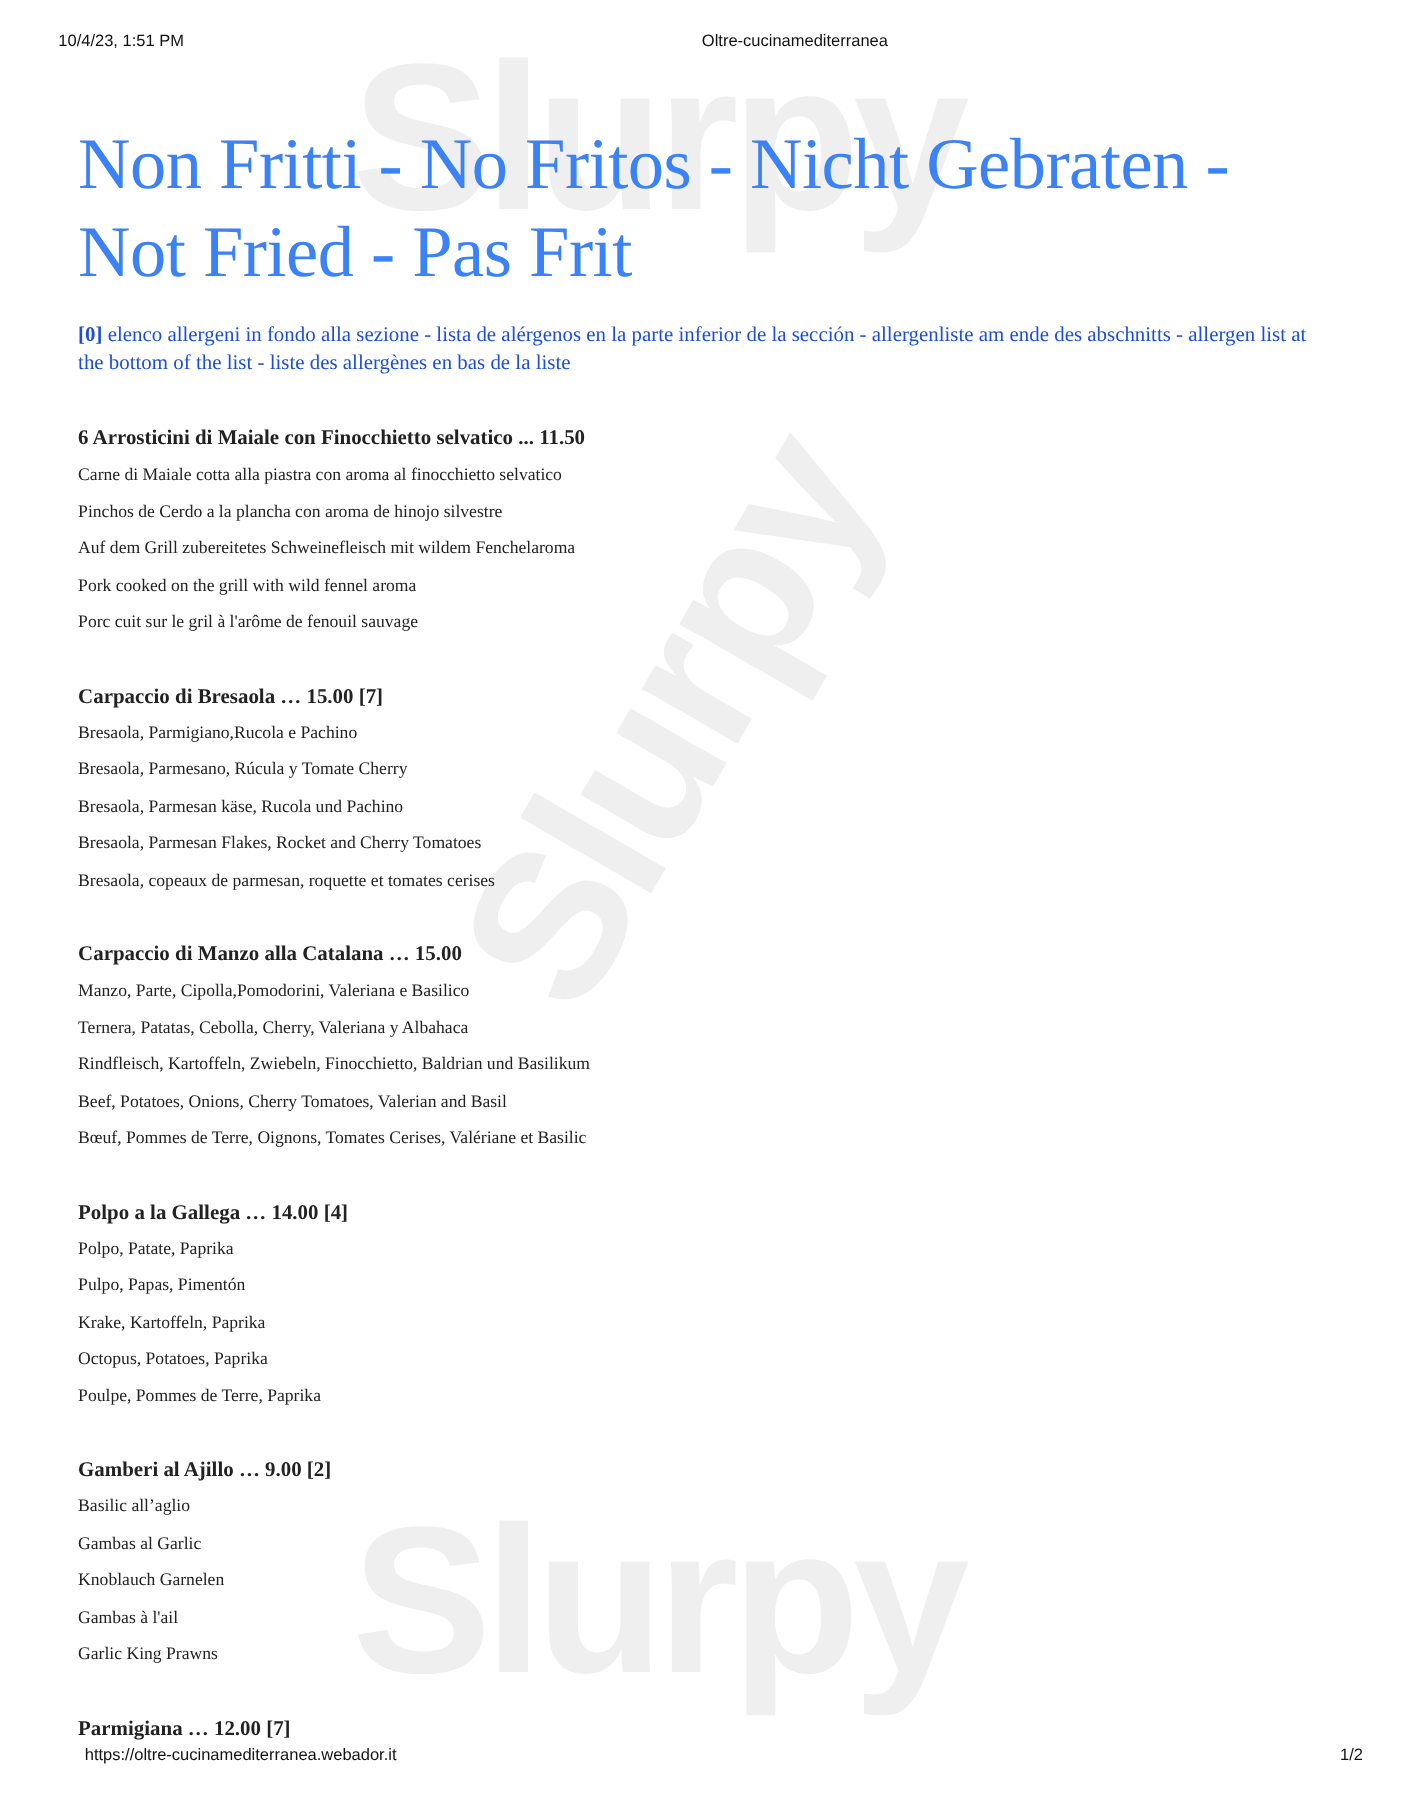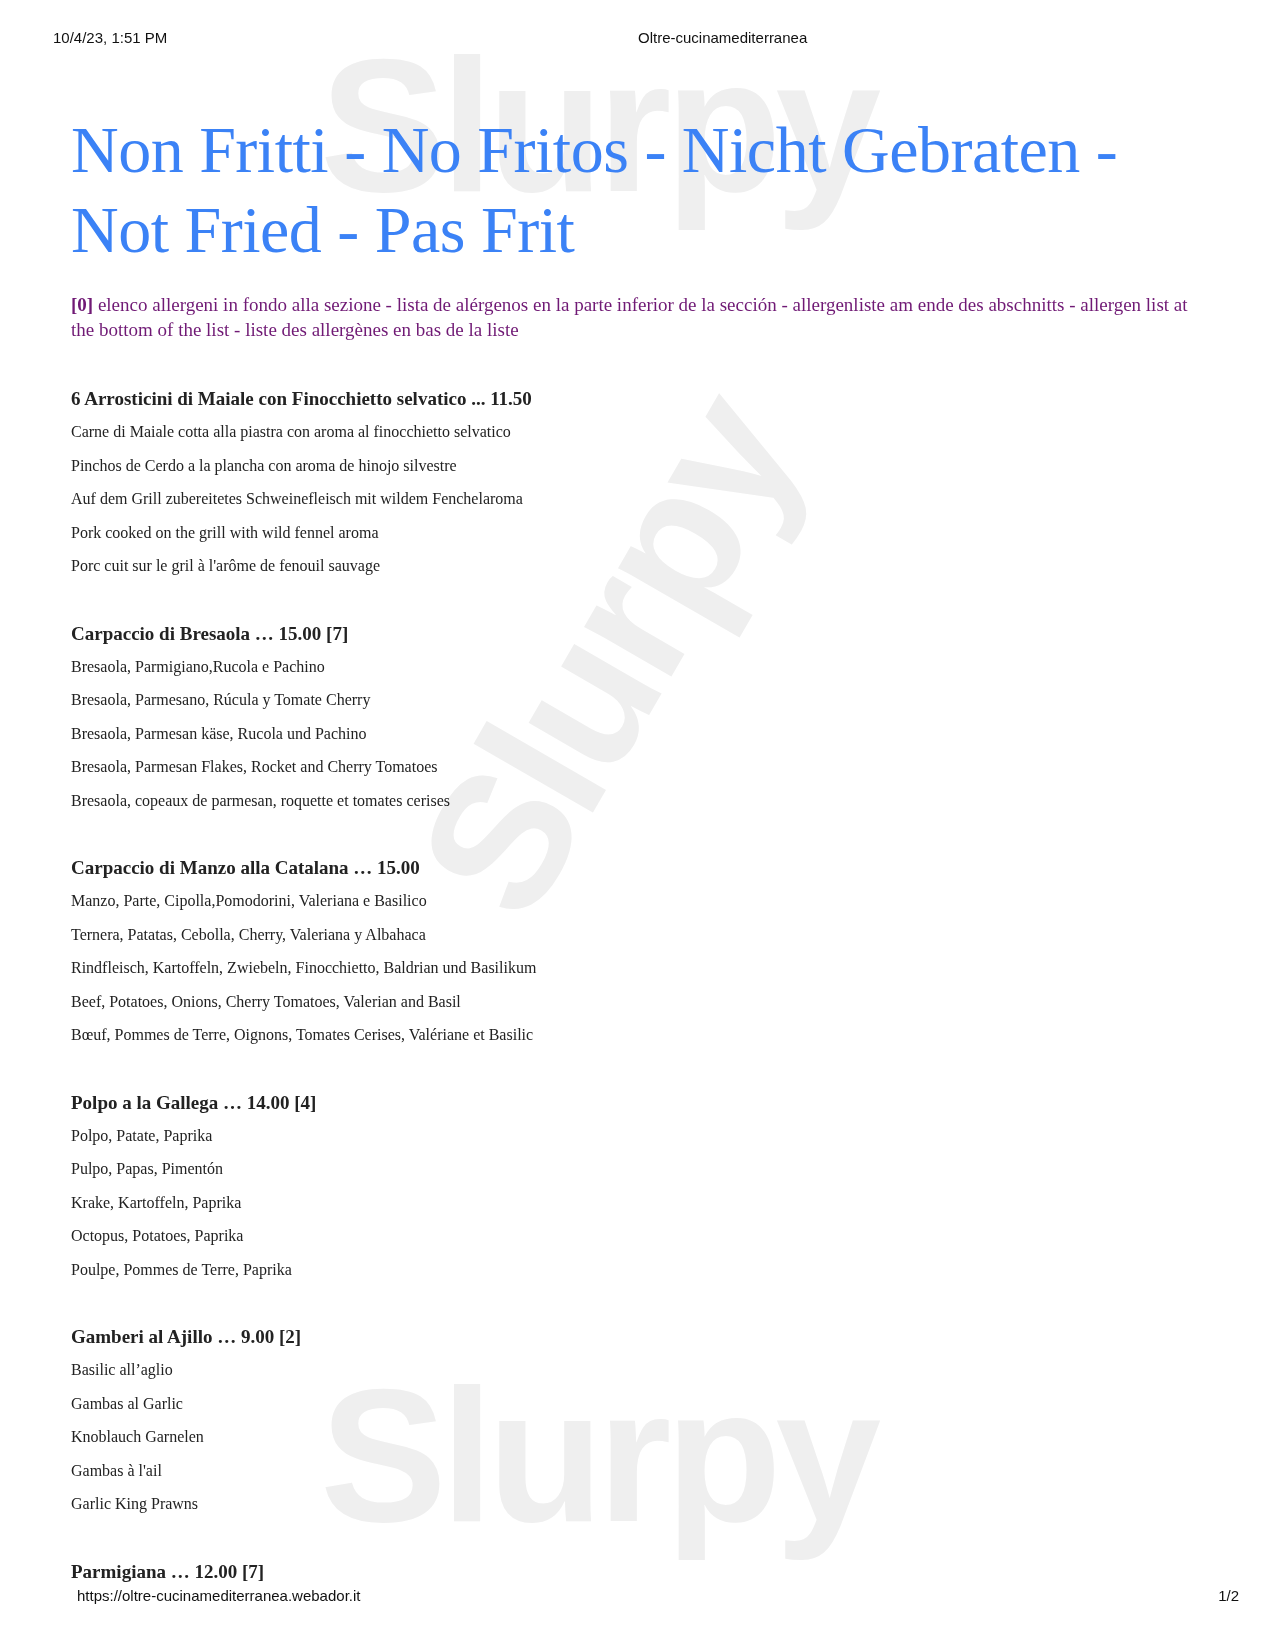--- a/index.html
+++ b/index.html
@@ -60,21 +60,21 @@
       font-size: 66px;
       line-height: 80px;
       margin: 0 0 22px 0;
       color: #3b82f6;
       letter-spacing: -0.5px;
     }
     .allergen-note {
       font-size: 19px;
       line-height: 25px;
       margin: 0 0 40px 0;
-      color: #701a75;
+      color: #1d4ed8;
     }
     .allergen-note b { font-weight: bold; }
 
     .menu-item { margin: 0 0 34px 0; }
     .item-title {
       font-weight: bold;
       font-size: 19px;
       line-height: 33px;
       margin: 0;
     }

